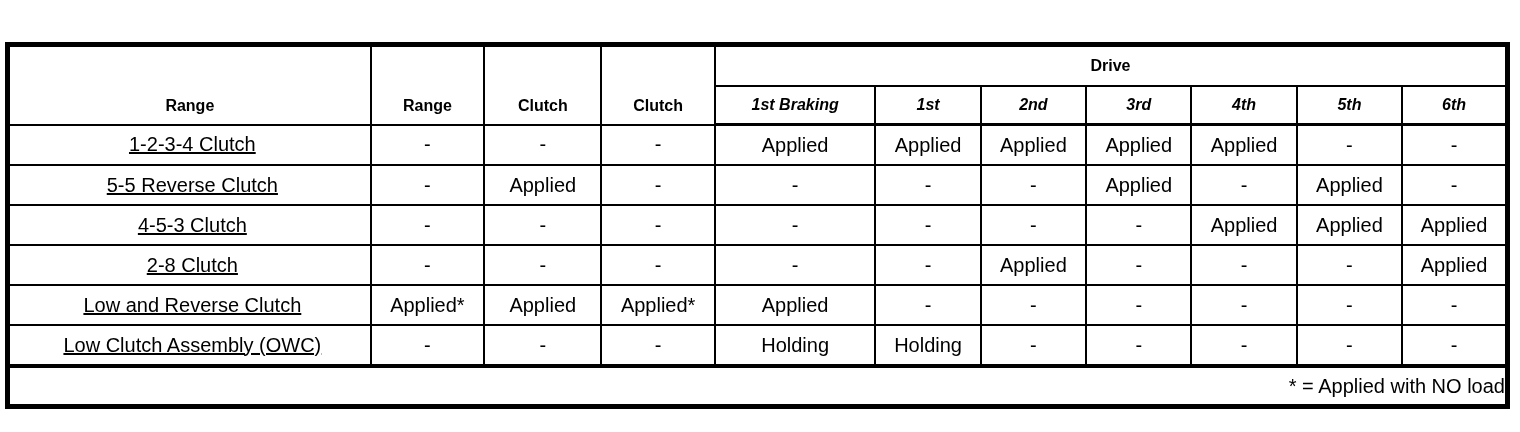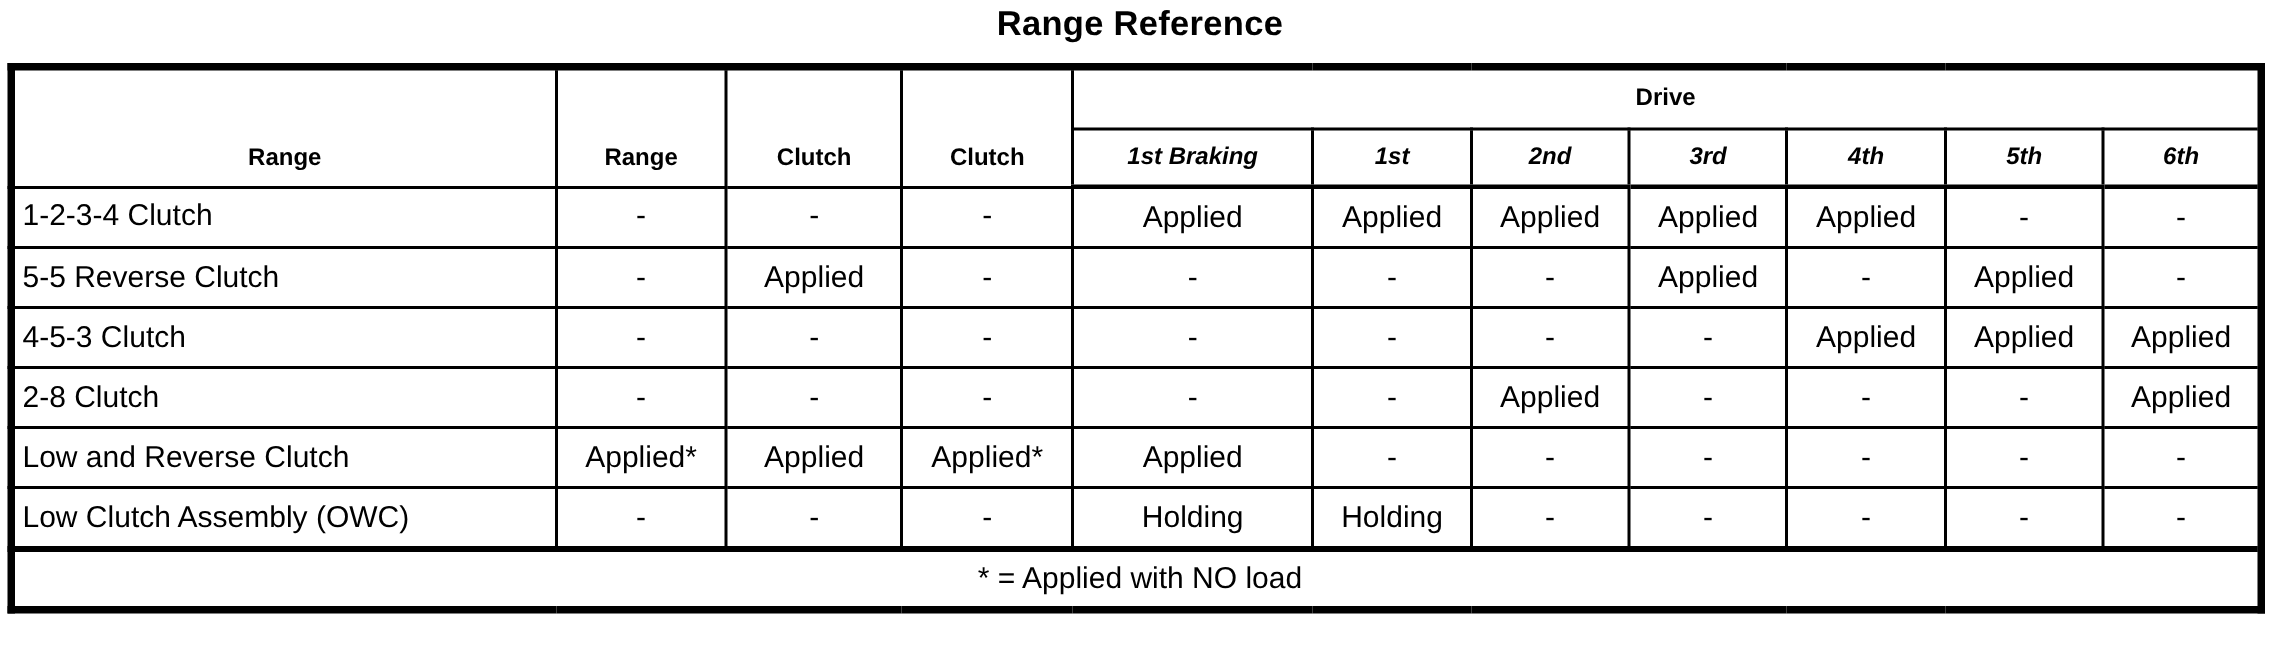--- a/index.html
+++ b/index.html
@@ -52,37 +52,37 @@
     font-weight: normal;
   }
   tr.hdr-top th { height: 38px; }
   tr.hdr-sub th { height: 36px; border-bottom: 3px solid #000000; font-style: italic; }
   th.merged {
     vertical-align: bottom;
     padding-bottom: 9px;
   }
   tr.data-row td { height: 38px; }
   td.row-label {
-    text-align: left;
+    text-align: center;
     padding-left: 5px;
+    text-decoration: underline;
   }
   tr.foot-row td {
     border-top: 4px solid #000000;
     height: 36px;
-    text-align: center;
+    text-align: right;
     padding-left: 5px;
     font-size: 20px;
   }
 </style>
 </head>
 <body>
 
 <div class="page">
 
-  <div class="title">Range Reference</div>
 
   <table class="range-table">
     <colgroup>
       <col style="width:362px">
       <col style="width:113px">
       <col style="width:117px">
       <col style="width:113px">
       <col style="width:160px">
       <col style="width:105px">
       <col style="width:105px">

